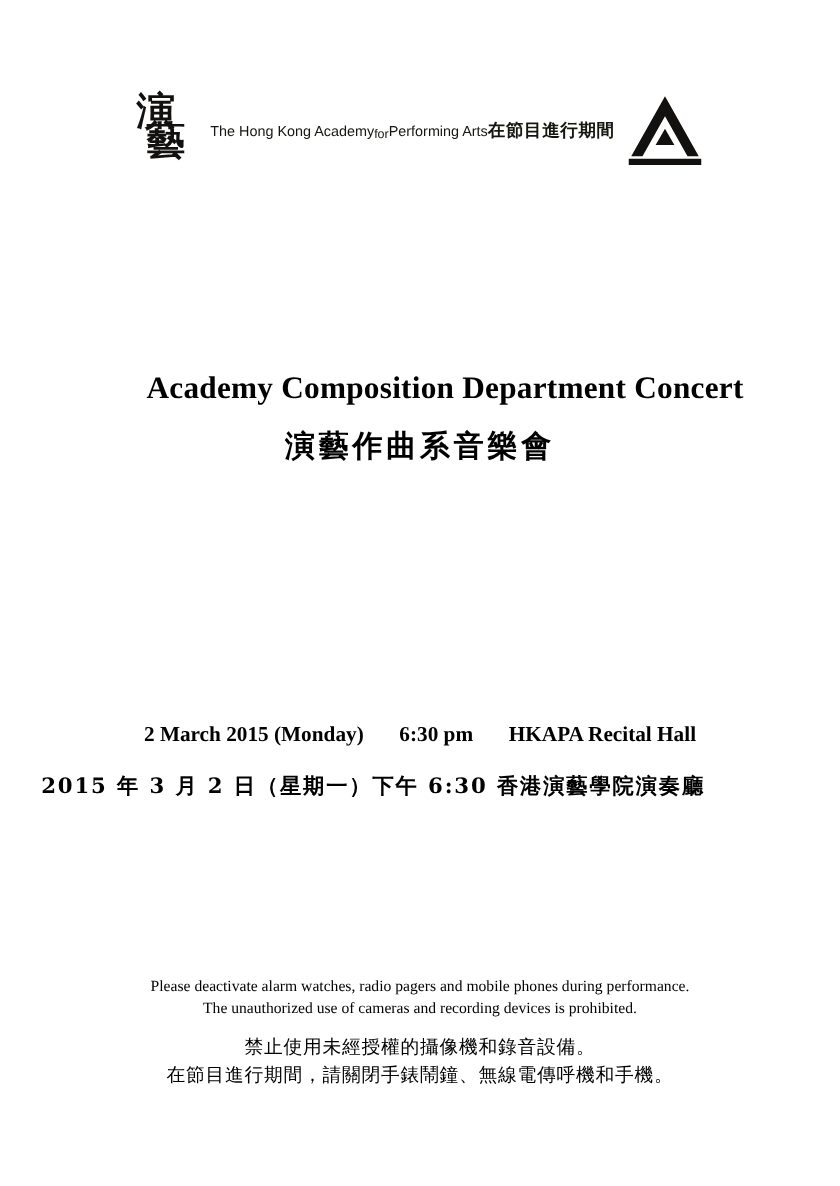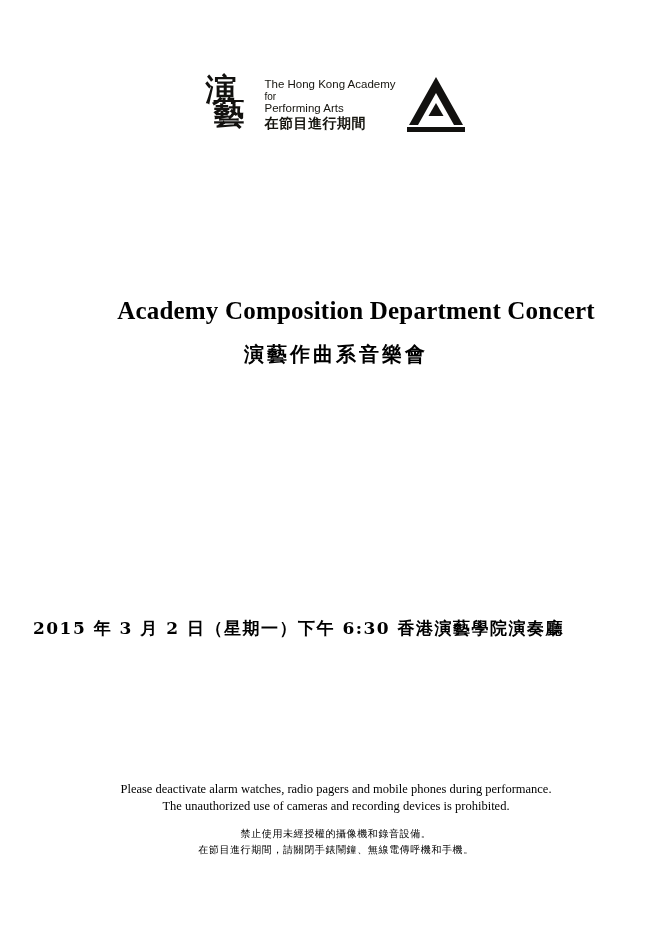--- a/index.html
+++ b/index.html
@@ -56,23 +56,22 @@
     font-size: 31px;
   }
   .logo-cjk .c2 {
     position: absolute;
     top: 24px;
     left: 8px;
     font-size: 31px;
   }
   .logo-text {
     display: flex;
-    flex-direction: column;
     justify-content: center;
-    align-items: flex-start;
+    align-items: flex-end;
     line-height: 1.12;
   }
   .logo-text .ln {
     font-family: "Liberation Sans", sans-serif;
     font-size: 11.5px;
     color: #16150f;
     white-space: nowrap;
   }
   .logo-text .ln.small {
     font-size: 10px;
@@ -106,21 +105,21 @@
     padding-left: 20px;
   }
   .title-zh {
     position: absolute;
     top: 341px;
     left: 0;
     width: 672px;
     text-align: center;
     font-family: "DejaVu Serif", serif;
     font-weight: bold;
-    font-size: 20px;
+    font-size: 24px;
     letter-spacing: 3px;
     color: #000;
   }
 
   
   .date-en {
     position: absolute;
     top: 578px;
     left: 0;
     width: 672px;
@@ -159,21 +158,21 @@
     line-height: 1.35;
     color: #000;
   }
   .notice-zh {
     position: absolute;
     top: 826px;
     left: 0;
     width: 672px;
     text-align: center;
     font-family: "DejaVu Serif", serif;
-    font-size: 10px;
+    font-size: 15px;
     line-height: 1.55;
     letter-spacing: 0.6px;
     color: #000;
   }
 </style>
 </head>
 <body>
 
 <div class="page">
 
@@ -202,20 +201,27 @@
           </g>
         </svg>
       </div>
 
     </div>
   </div>
 
   <div class="title-en">Academy Composition Department Concert</div>
   <div class="title-zh">演藝作曲系音樂會</div>
 
+  <div class="date-en">
+    <span>2 March 2015 (Monday)</span>
+    <span class="gap"></span>
+    <span>6:30 pm</span>
+    <span class="gap"></span>
+    <span>HKAPA Recital Hall</span>
+  </div>
   <div class="date-zh">2015 年 3 月 2 日（星期一）下午 6:30 香港演藝學院演奏廳</div>
 
   <div class="notice-en">
     <div>Please deactivate alarm watches, radio pagers and mobile phones during performance.</div>
     <div>The unauthorized use of cameras and recording devices is prohibited.</div>
   </div>
   <div class="notice-zh">
     <div>禁止使用未經授權的攝像機和錄音設備。</div>
     <div>在節目進行期間，請關閉手錶鬧鐘、無線電傳呼機和手機。</div>
   </div>

